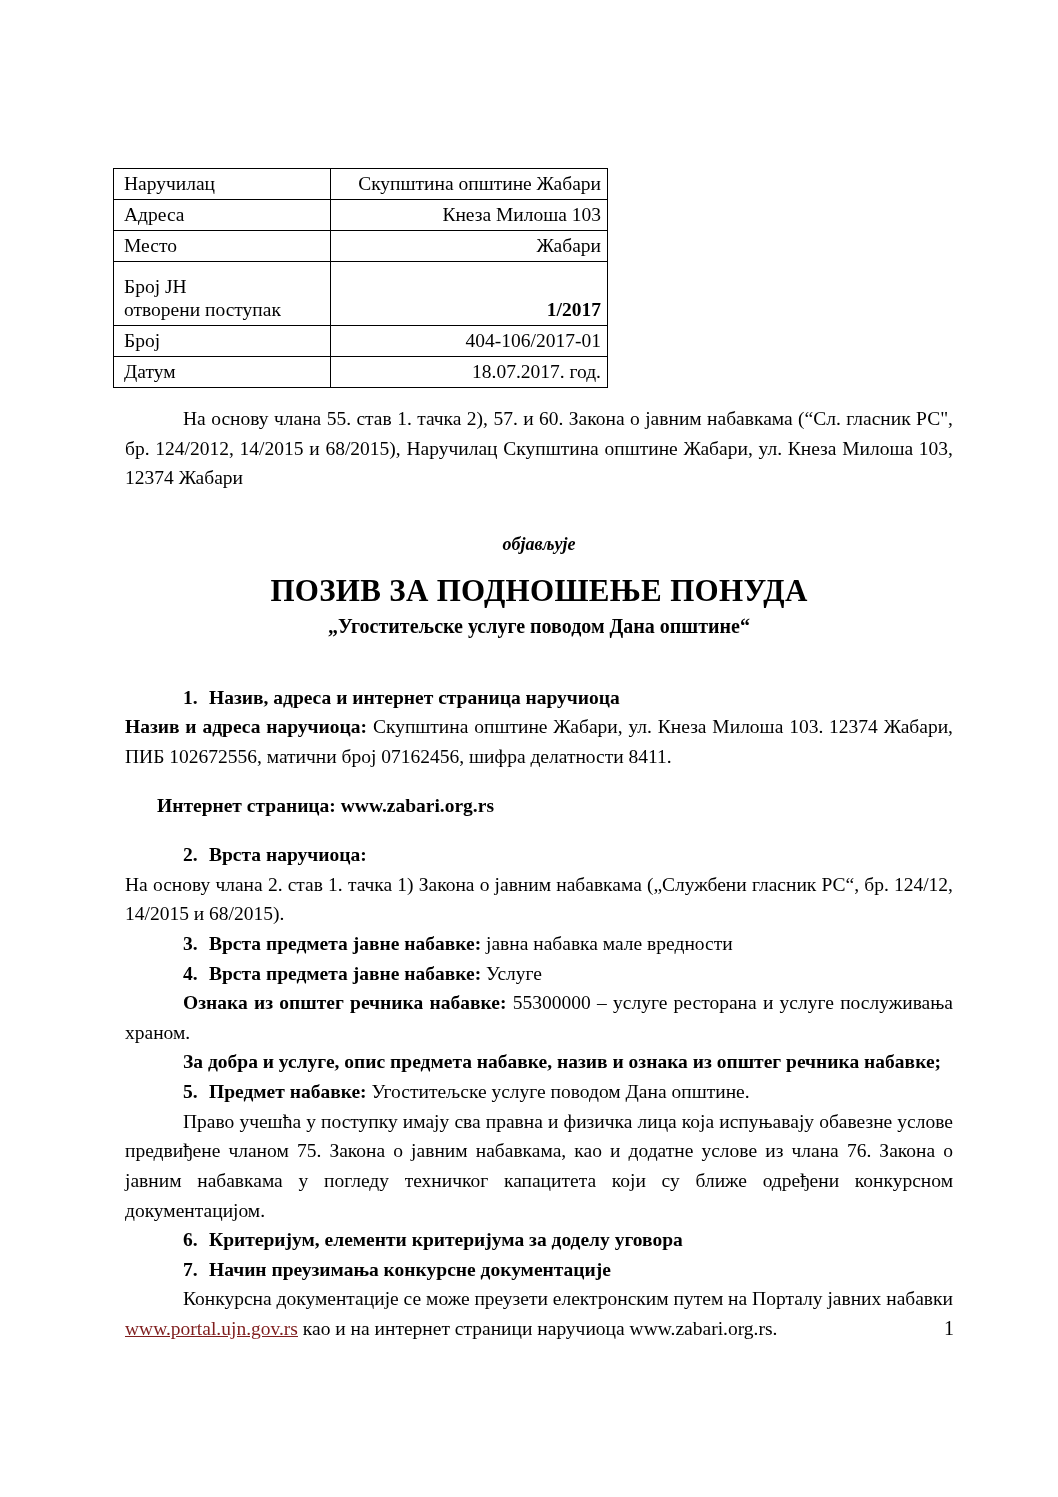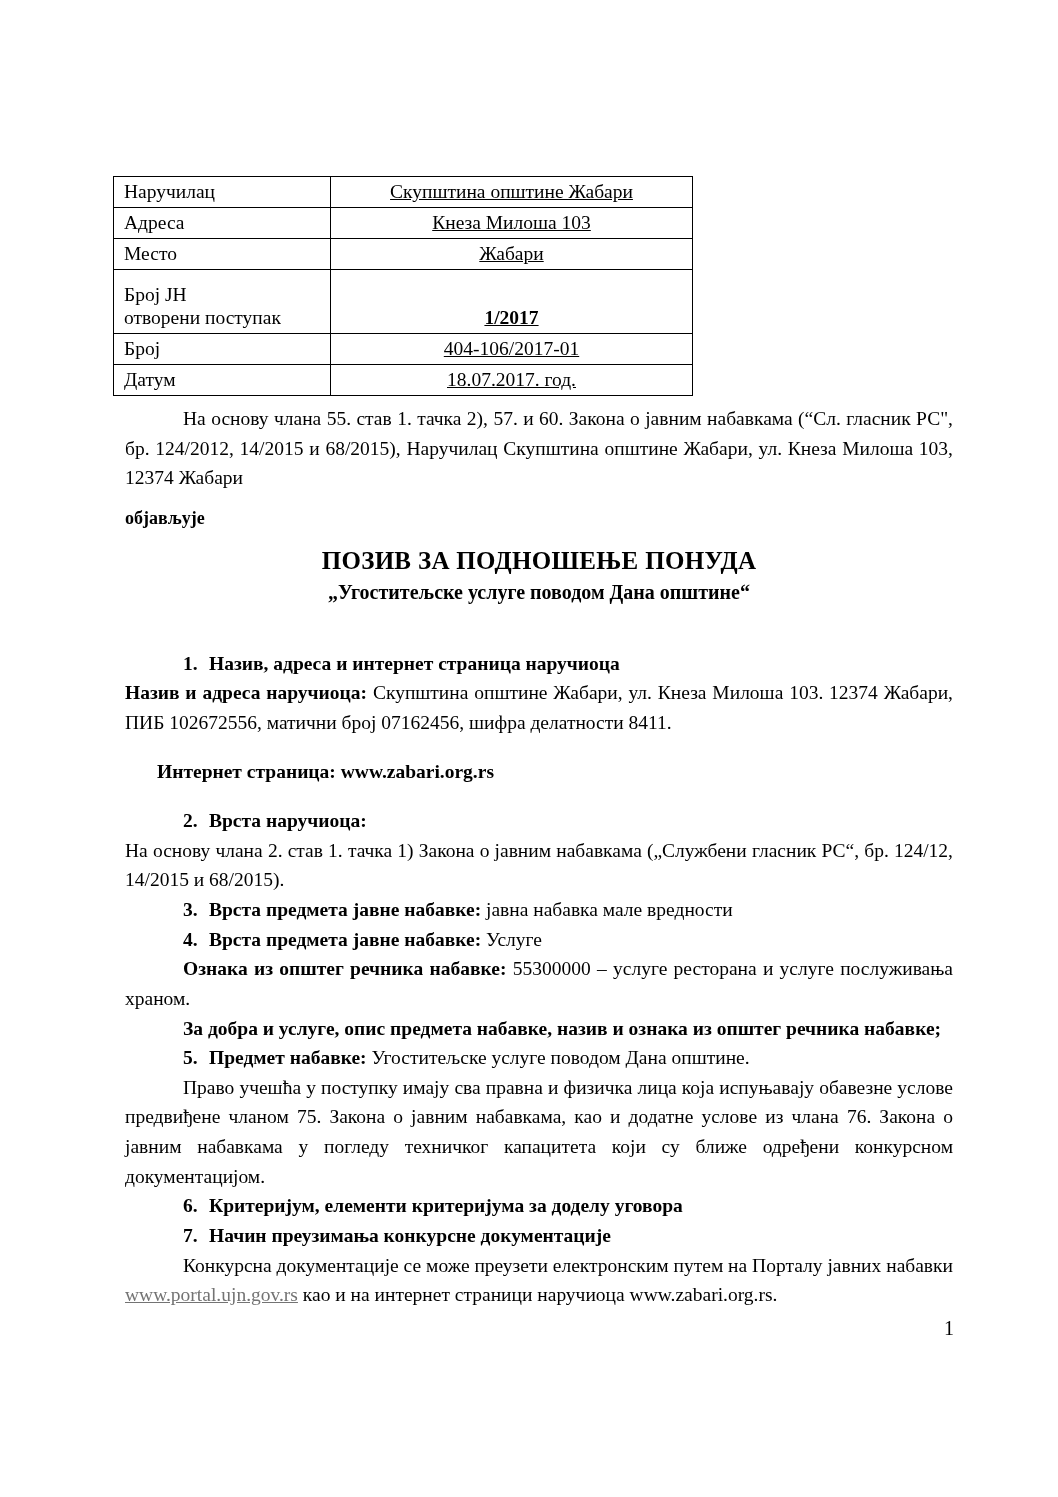--- a/index.html
+++ b/index.html
@@ -18,44 +18,43 @@
     height: 1497px;
     background: #ffffff;
     overflow: hidden;
     box-sizing: border-box;
   }
 
   
   .meta-table-wrap {
     position: absolute;
     left: 113px;
-    top: 176px;
-    width: 580px;
+    top: 168px;
+    width: 495px;
     border-radius: 15px;
   }
   table.meta-table {
     border-collapse: collapse;
     width: 100%;
     table-layout: fixed;
     font-size: 19.5px;
     line-height: 1.18;
   }
   table.meta-table td {
     border: 1.6px solid #000;
     padding: 3px 6px 4px 6px;
     vertical-align: bottom;
   }
   table.meta-table td.label {
     width: 200px;
     text-align: left;
     padding-left: 10px;
   }
   table.meta-table td.value {
-    text-align: center;
-    text-decoration: underline;
+    text-align: right;
   }
   table.meta-table tr.tall td {
     height: 56px;
   }
   table.meta-table td.value.bold {
     font-weight: bold;
   }
   .label-line2 {
     display: block;
   }
@@ -73,33 +72,34 @@
     margin: 0 0 0 0;
     text-align: justify;
     text-justify: inter-word;
   }
   p.indent {
     text-indent: 58px;
   }
   .b { font-weight: bold; }
 
   .announce {
-    margin-top: 12px;
+    margin-top: 38px;
     font-weight: bold;
     font-size: 18px;
-    text-align: left;
+    text-align: center;
+    font-style: italic;
   }
 
   .title-block {
     margin-top: 13px;
     text-align: center;
     font-weight: bold;
   }
   .title-main {
-    font-size: 25px;
+    font-size: 31px;
     letter-spacing: 0.3px;
     line-height: 1.3;
   }
   .title-sub1 {
     font-size: 20px;
     line-height: 1.4;
   }
   .title-sub2 {
     font-size: 20px;
     line-height: 1.45;
@@ -119,21 +119,21 @@
     width: 26px;
   }
   .numitem .reg {
     font-weight: normal;
   }
   .flush {
     text-indent: 0;
     margin-left: 32px;
   }
   a.link {
-    color: #737373;
+    color: #7f1d1d;
     text-decoration: underline;
   }
   .pagenum {
     position: absolute;
     left: 944px;
     top: 1317px;
     font-size: 20px;
   }
 </style>
 </head>

